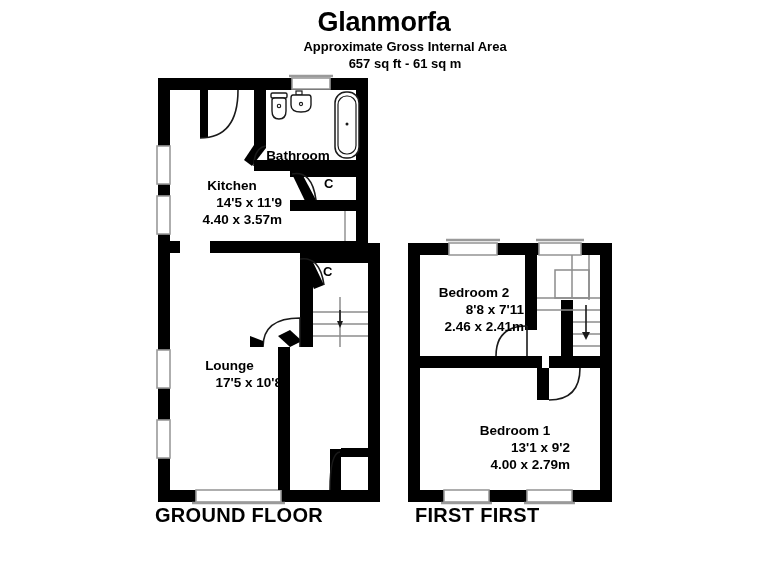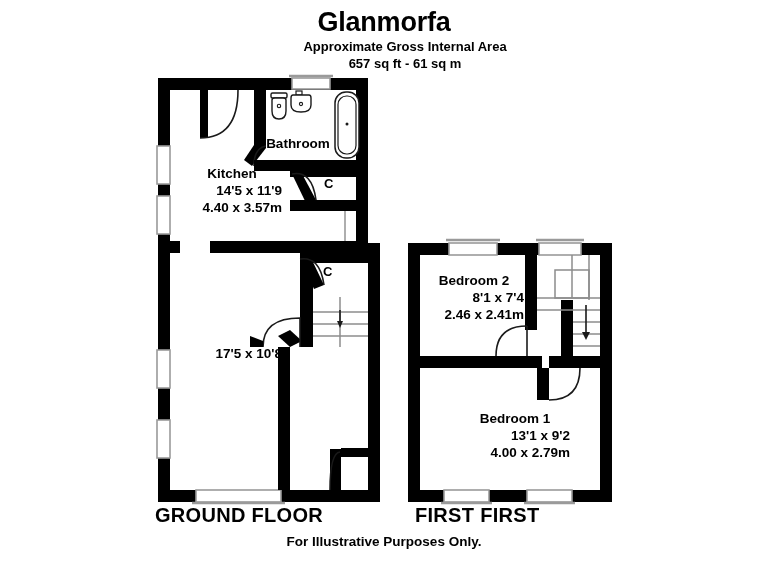--- a/index.html
+++ b/index.html
@@ -77,20 +77,21 @@
     top: 0;
     width: 768px;
     height: 576px;
   }
 
   .room-label {
     position: absolute;
     text-align: center;
     white-space: nowrap;
     pointer-events: none;
+    margin-top: 12px;
   }
   .room-name {
     font-size: 13.5px;
     font-weight: bold;
     line-height: 17px;
   }
   .room-dim {
     font-size: 13.5px;
     font-weight: bold;
     line-height: 17px;
@@ -265,39 +266,39 @@
     <div class="room-name">Kitchen</div>
     <div class="room-dim">14'5 x 11'9</div>
     <div class="room-dim">4.40 x 3.57m</div>
   </div>
 
   <div class="room-label" style="left:258px; top:135px; width:80px;">
     <div class="room-name">Bathroom</div>
   </div>
 
   <div class="room-label" style="left:177px; top:345px; width:105px;">
+    <div class="room-name">Lounge</div>
     <div class="room-dim">17'5 x 10'8</div>
   </div>
 
   <div class="cupboard-label" style="left:324px; top:176px;">C</div>
 
   <div class="cupboard-label" style="left:323px; top:264px;">C</div>
 
   <div class="room-label" style="left:424px; top:272px; width:100px;">
     <div class="room-name">Bedroom 2</div>
-    <div class="room-dim">8'1 x 7'4</div>
+    <div class="room-dim">8'8 x 7'11</div>
     <div class="room-dim">2.46 x 2.41m</div>
   </div>
 
   <div class="room-label" style="left:460px; top:410px; width:110px;">
     <div class="room-name">Bedroom 1</div>
     <div class="room-dim">13'1 x 9'2</div>
     <div class="room-dim">4.00 x 2.79m</div>
   </div>
 
   <div class="floor-label" id="ground-floor-label">GROUND FLOOR</div>
   <div class="floor-label" id="first-floor-label">FIRST FIRST</div>
 
   <div class="footer-block">
-    <div class="footer-line-2">For Illustrative Purposes Only.</div>
   </div>
 
 </div>
 
 </body></html>

